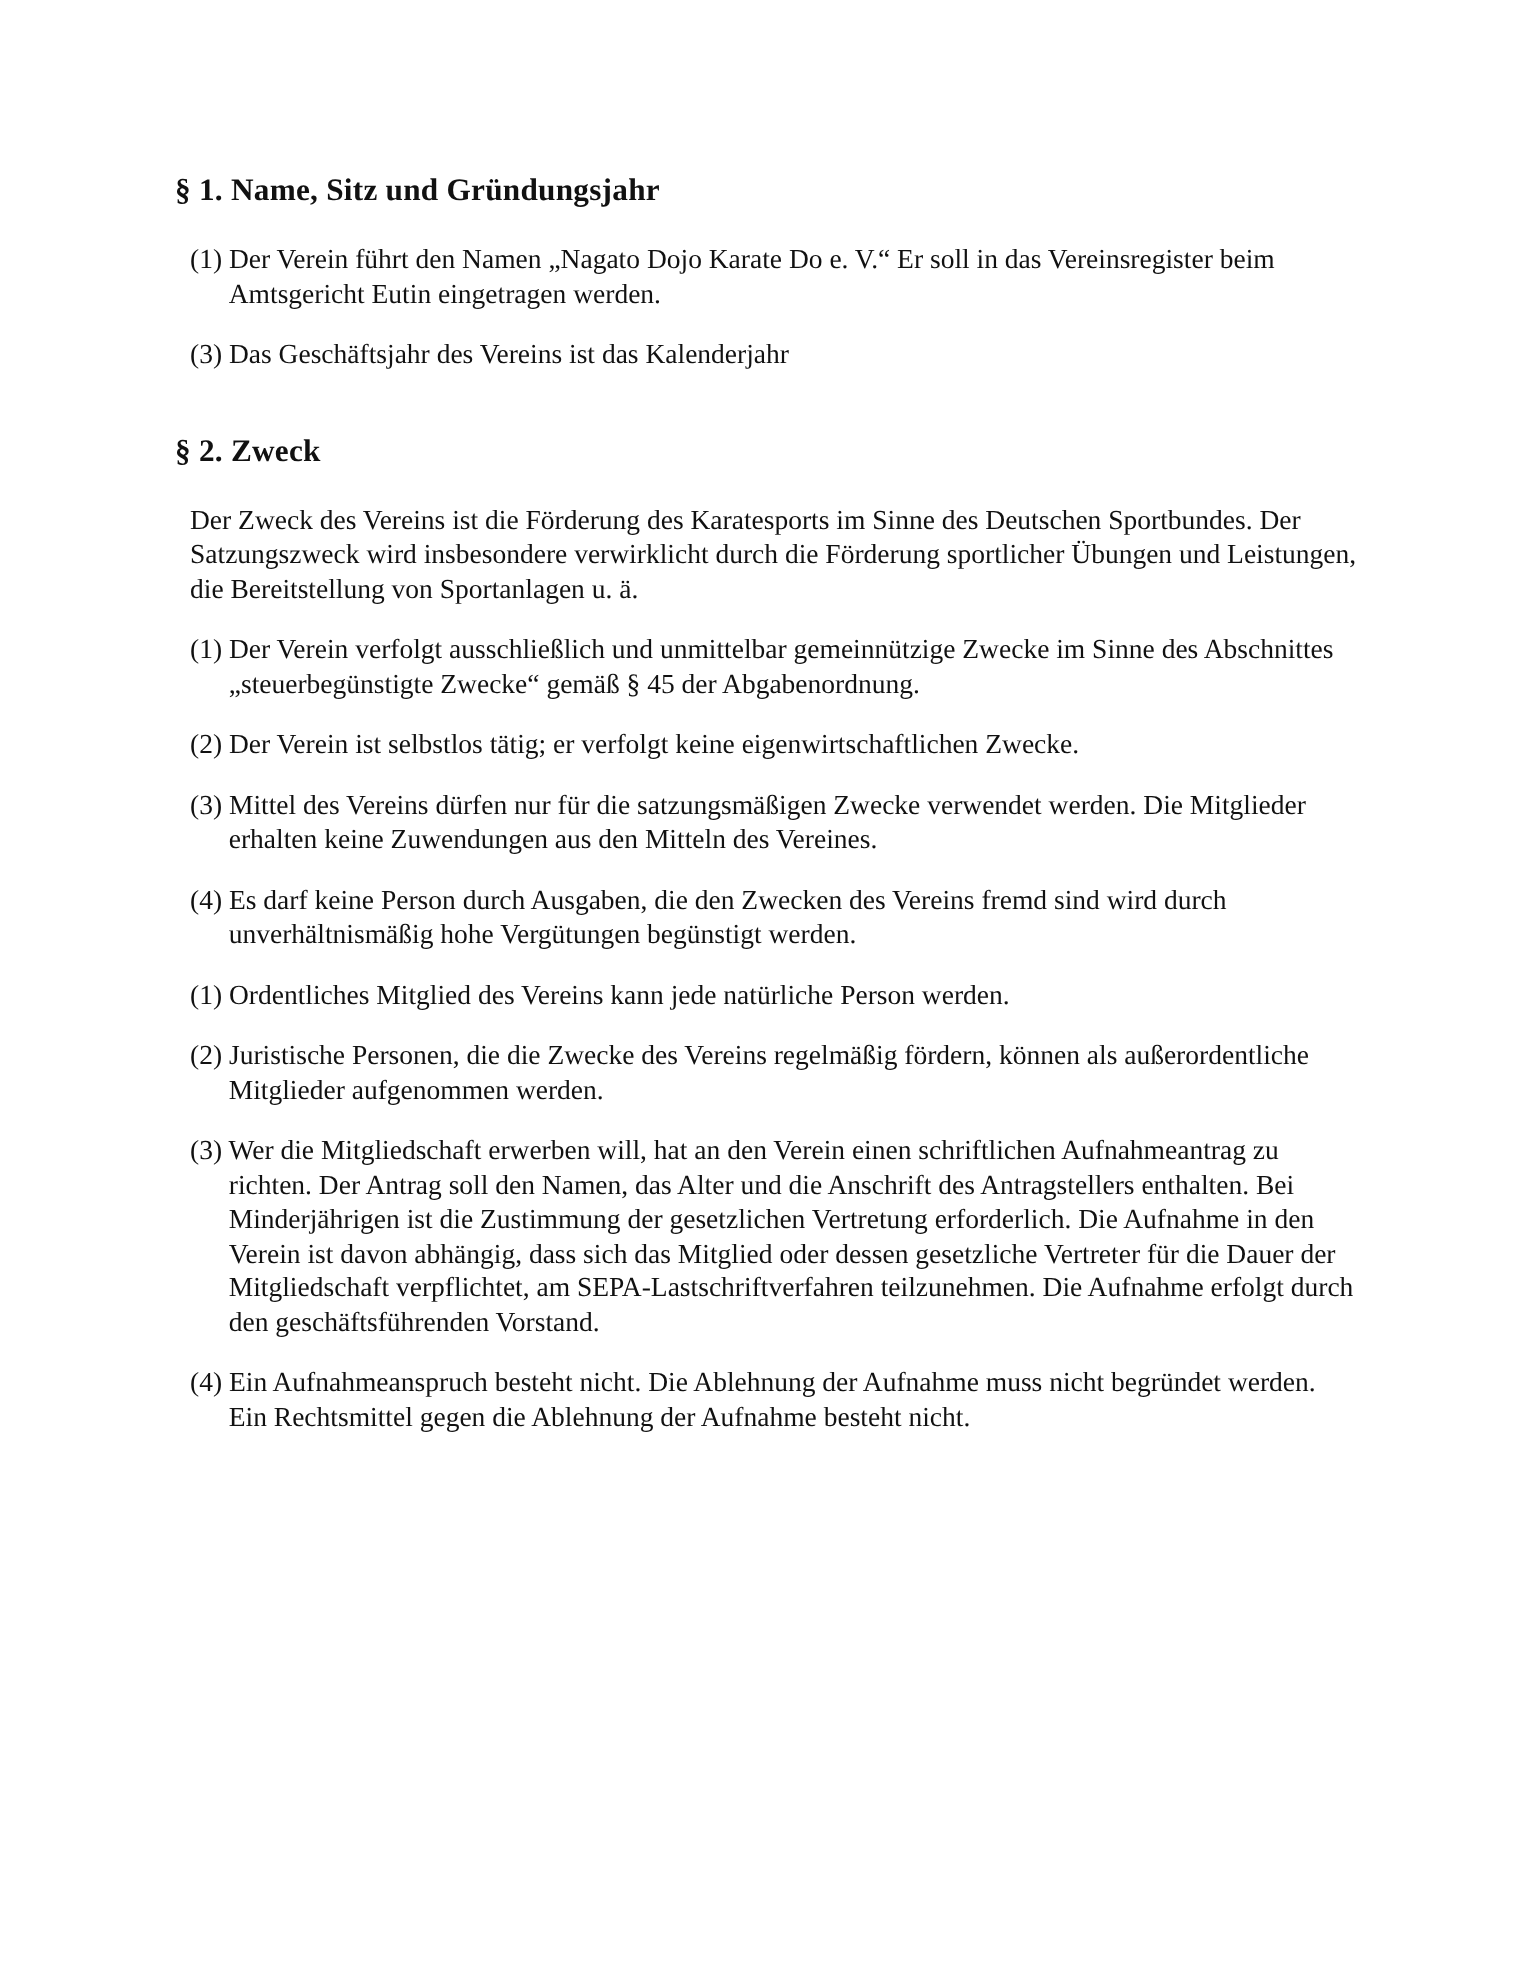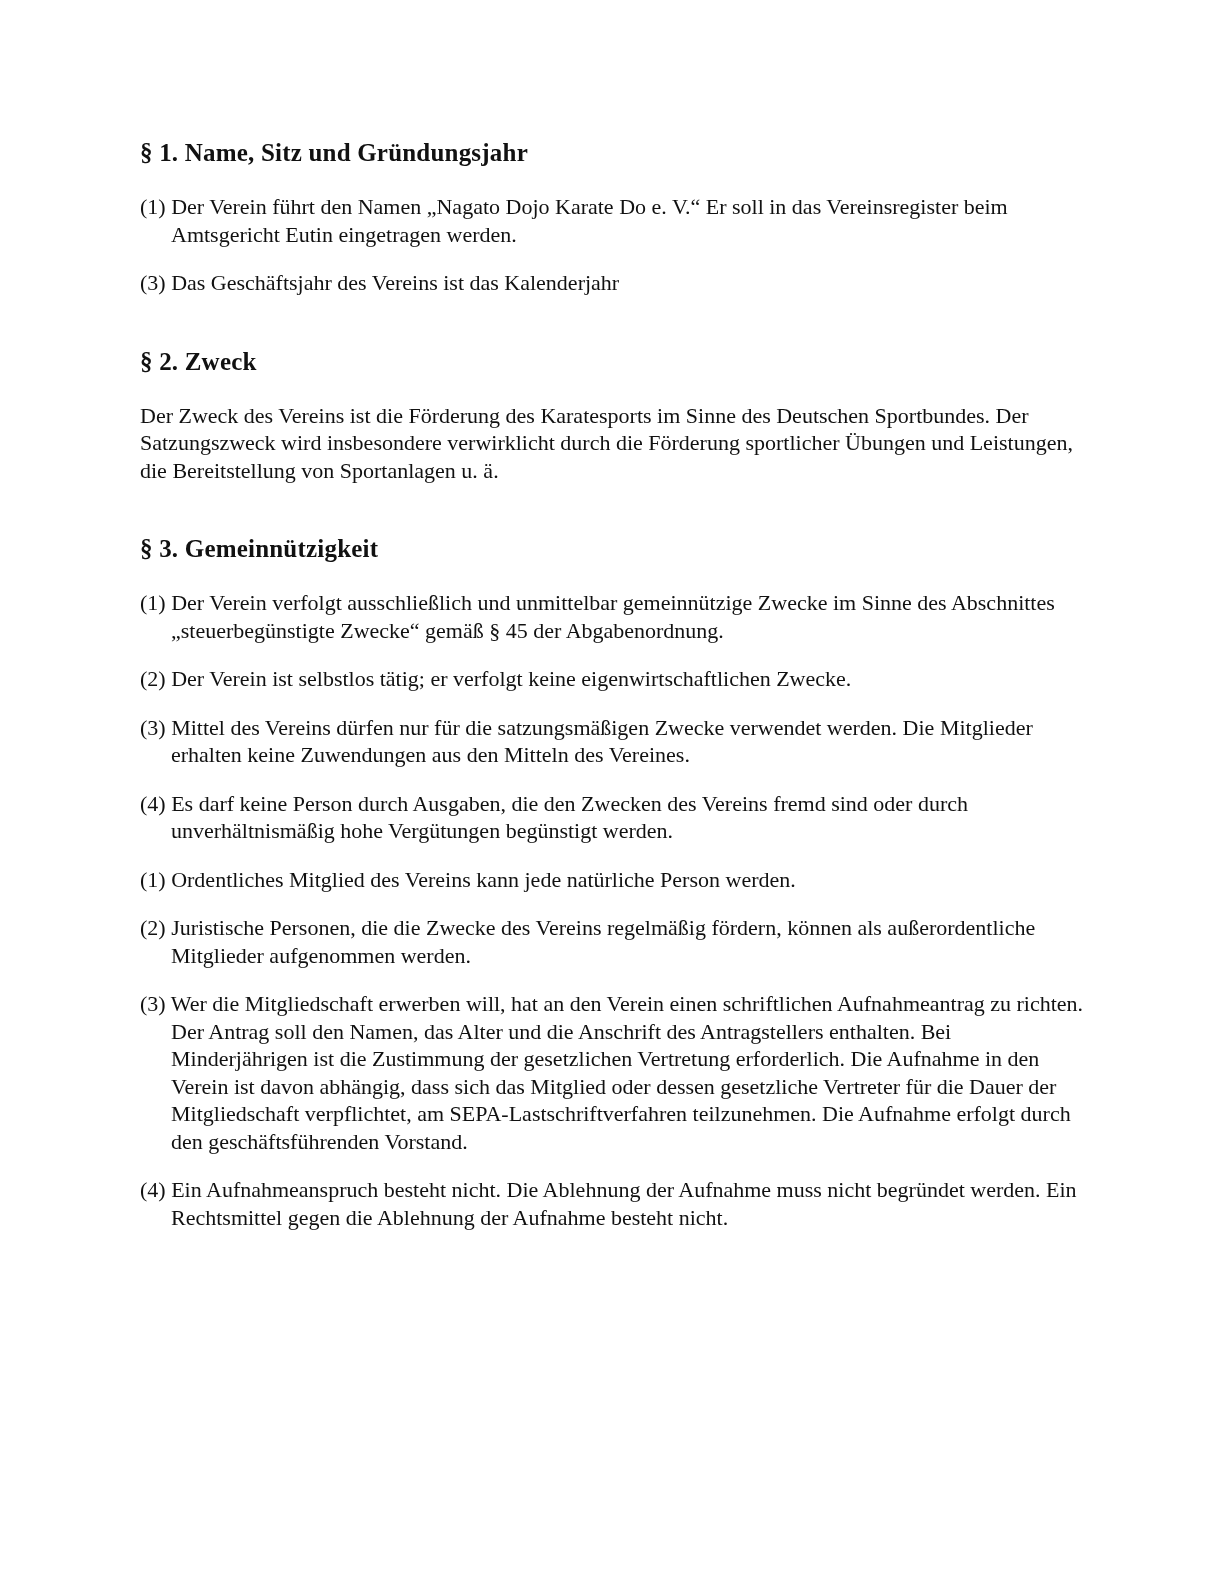--- a/index.html
+++ b/index.html
@@ -29,21 +29,21 @@
     font-weight: bold;
     margin: 50px 0 25px 0;
     letter-spacing: 0.2px;
   }
   section:first-child h2.section-heading {
     margin-top: 0;
   }
   p.para {
     font-size: 22px;
     line-height: 27.5px;
-    margin: 0 0 21px 0;
+    margin: 0 0 21px 12px;
     text-align: left;
   }
   p.para.hanging {
     padding-left: 31px;
     text-indent: -31px;
   }
   .page-number {
     position: absolute;
     top: 1455px;
     right: 140px;
@@ -59,25 +59,24 @@
       <section>
         <h2 class="section-heading">§ 1. Name, Sitz und Gründungsjahr</h2>
         <p class="para hanging"><span>(1)</span> <span>Der Verein führt den Namen „Nagato Dojo Karate Do e. V.“ Er soll in das Vereinsregister beim Amtsgericht Eutin eingetragen werden.</span></p>
         <p class="para hanging"><span>(3)</span> <span>Das Geschäftsjahr des Vereins ist das Kalenderjahr</span></p>
       </section>
       <section>
         <h2 class="section-heading">§ 2. Zweck</h2>
         <p class="para"><span>Der Zweck des Vereins ist die Förderung des Karatesports im Sinne des Deutschen Sportbundes. Der Satzungszweck wird insbesondere verwirklicht durch die Förderung sportlicher Übungen und Leistungen, die Bereitstellung von Sportanlagen u. ä.</span></p>
       </section>
       <section>
-        <h2 class="section-heading">§ 3. Gemeinnützigkeit</h2>
         <p class="para hanging"><span>(1)</span> <span>Der Verein verfolgt ausschließlich und unmittelbar gemeinnützige Zwecke im Sinne des Abschnittes „steuerbegünstigte Zwecke“ gemäß § 45 der Abgabenordnung.</span></p>
         <p class="para hanging"><span>(2)</span> <span>Der Verein ist selbstlos tätig; er verfolgt keine eigenwirtschaftlichen Zwecke.</span></p>
         <p class="para hanging"><span>(3)</span> <span>Mittel des Vereins dürfen nur für die satzungsmäßigen Zwecke verwendet werden. Die Mitglieder erhalten keine Zuwendungen aus den Mitteln des Vereines.</span></p>
-        <p class="para hanging"><span>(4)</span> <span>Es darf keine Person durch Ausgaben, die den Zwecken des Vereins fremd sind oder durch unverhältnismäßig hohe Vergütungen begünstigt werden.</span></p>
+        <p class="para hanging"><span>(4)</span> <span>Es darf keine Person durch Ausgaben, die den Zwecken des Vereins fremd sind wird durch unverhältnismäßig hohe Vergütungen begünstigt werden.</span></p>
       </section>
       <section>
         <p class="para hanging"><span>(1)</span> <span>Ordentliches Mitglied des Vereins kann jede natürliche Person werden.</span></p>
         <p class="para hanging"><span>(2)</span> <span>Juristische Personen, die die Zwecke des Vereins regelmäßig fördern, können als außerordentliche Mitglieder aufgenommen werden.</span></p>
         <p class="para hanging"><span>(3)</span> <span>Wer die Mitgliedschaft erwerben will, hat an den Verein einen schriftlichen Aufnahmeantrag zu richten. Der Antrag soll den Namen, das Alter und die Anschrift des Antragstellers enthalten. Bei Minderjährigen ist die Zustimmung der gesetzlichen Vertretung erforderlich. Die Aufnahme in den Verein ist davon abhängig, dass sich das Mitglied oder dessen gesetzliche Vertreter für die Dauer der Mitgliedschaft verpflichtet, am SEPA-Lastschriftverfahren teilzunehmen. Die Aufnahme erfolgt durch den geschäftsführenden Vorstand.</span></p>
         <p class="para hanging"><span>(4)</span> <span>Ein Aufnahmeanspruch besteht nicht. Die Ablehnung der Aufnahme muss nicht begründet werden. Ein Rechtsmittel gegen die Ablehnung der Aufnahme besteht nicht.</span></p>
       </section>
     </div>
   <div class="page-number">2</div>
 </div>

